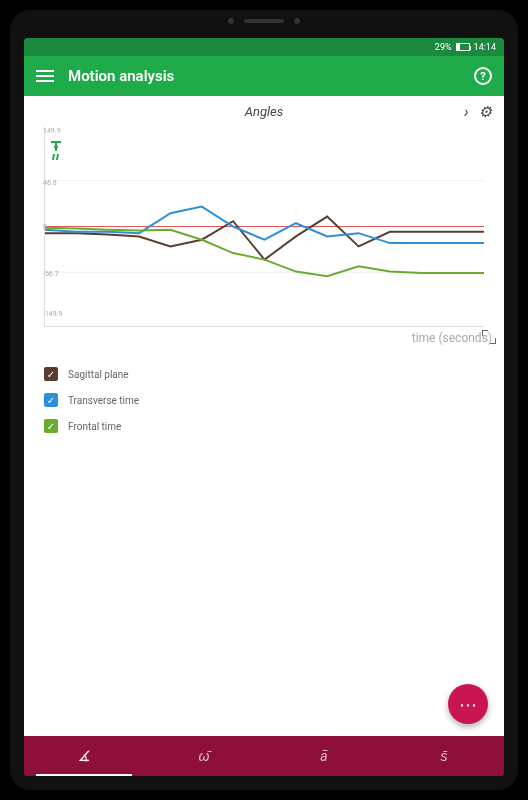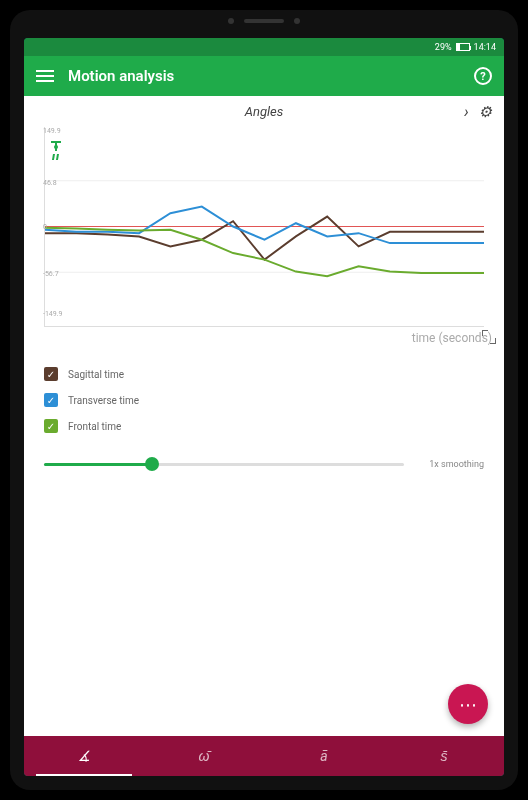--- a/index.html
+++ b/index.html
@@ -216,39 +216,32 @@
               <path d="M0.0,101.3 L32.9,102.0 L65.7,103.3 L98.6,104.0 L131.4,103.3 L164.3,113.3 L197.1,126.7 L230.0,133.3 L262.9,145.3 L295.7,150.0 L328.6,140.0 L361.4,145.3 L394.3,146.7 L427.1,146.7 L460.0,146.7 " stroke="#6aab2e" stroke-width="2" fill="none"></path>
             </g>
         </svg>
       </div>
       <div class="axis-label-x">time (seconds)</div>
       <div class="fullscreen-icon"></div>
 
       <div class="legend">
         <div class="legend-item">
           <div class="legend-checkbox" style="background:#5b3d2e">✓</div>
-          <span>Sagittal time</span>
+          <span>Sagittal plane</span>
         </div>
         <div class="legend-item">
           <div class="legend-checkbox" style="background:#2d8fd6">✓</div>
           <span>Transverse time</span>
         </div>
         <div class="legend-item">
           <div class="legend-checkbox" style="background:#6aab2e">✓</div>
           <span>Frontal time</span>
         </div>
       </div>
 
-      <div class="slider-row">
-        <div class="slider-track">
-          <div class="slider-fill" id="slider-fill" style="width: 30%;"></div>
-          <div class="slider-thumb" id="slider-thumb" style="left: 30%;"></div>
-        </div>
-        <div class="slider-label">1x smoothing</div>
-      </div>
 
       <div class="fab">⋯</div>
     </div>
 
     <div class="bottom-nav">
       <div class="nav-item active">
           <span>∡</span>
         </div>
       <div class="nav-item">
           <span>ω̄</span>

